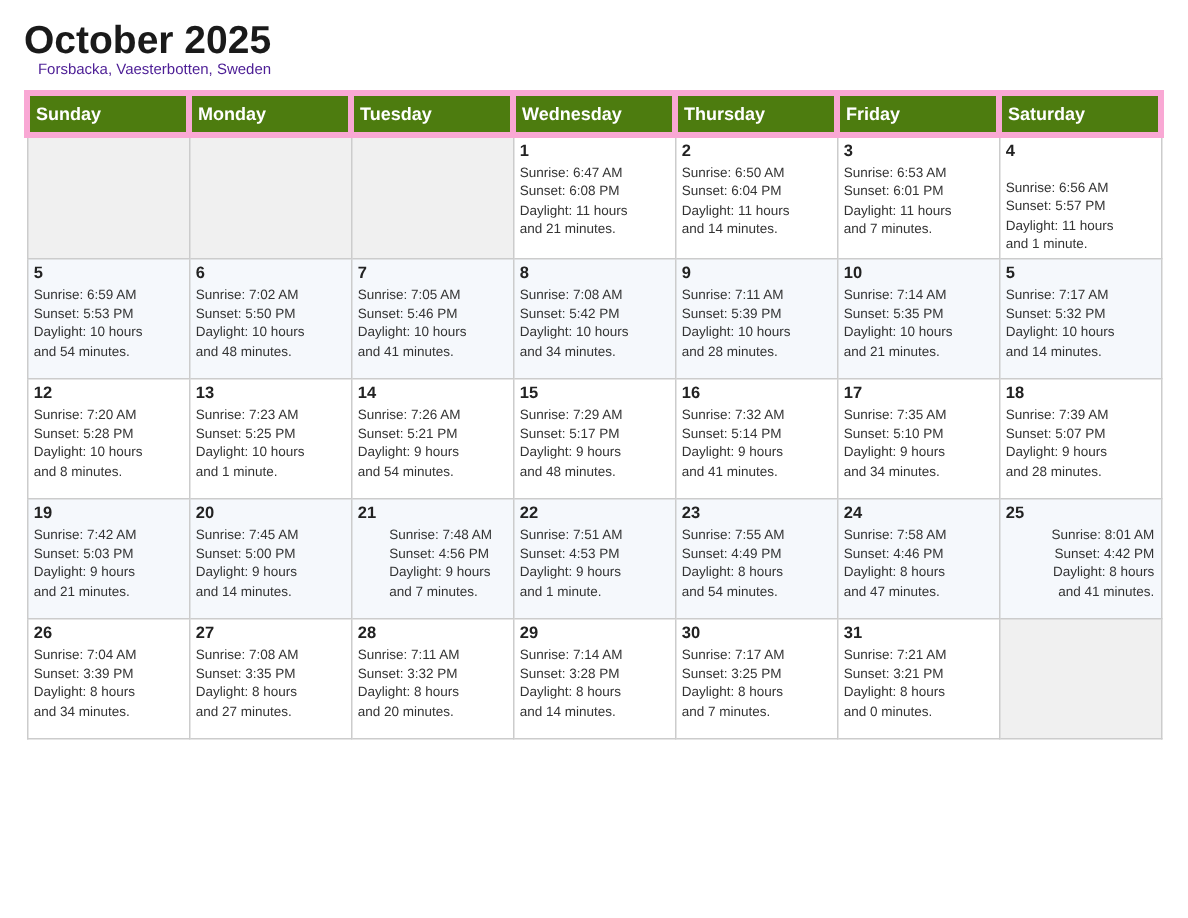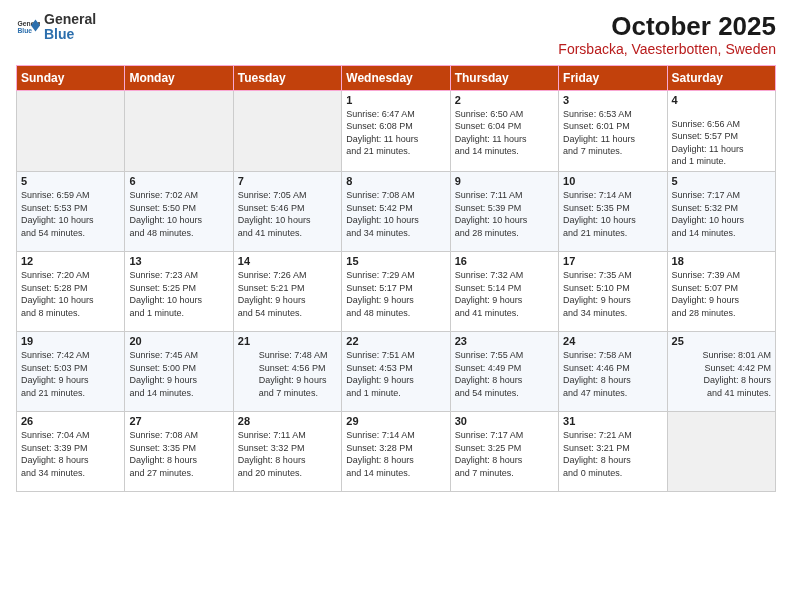--- a/index.html
+++ b/index.html
@@ -32,36 +32,36 @@
     .title-block {
       text-align: right;
     }
     .month-title {
       font-size: 26px;
       font-weight: bold;
       color: #1a1a1a;
       line-height: 1.1;
     }
     .location-title {
-      font-size: 14px;
-      color: #b91c1c;
+      font-size: 10px;
+      color: #4c1d95;
     }
     table {
       width: 100%;
       border-collapse: collapse;
       table-layout: fixed;
     }
     thead th {
-      background-color: #c2410c;
+      background-color: #4d7c0f;
       color: #fff;
       font-size: 12px;
       font-weight: bold;
       padding: 5px 4px;
       text-align: left;
-      border: 1px solid #f9a8d4;
+      border: 4px solid #f9a8d4;
     }
     tbody td {
       border: 1px solid #ccc;
       vertical-align: top;
       padding: 3px 4px;
       font-size: 9.5px;
       color: #222;
       height: 80px;
     }
     .day-num {
@@ -83,31 +83,20 @@
     }
     .empty-cell {
       background-color: #f0f0f0 !important;
     }
   </style>
 </head>
 <body>
 
 <div class="container">
   <div class="header-row">
-    <div class="logo">
-      <svg class="logo-icon" viewBox="0 0 32 32" xmlns="http://www.w3.org/2000/svg">
-        <text x="2" y="14" font-size="9" font-weight="bold" fill="#333">General</text>
-        <text x="2" y="24" font-size="9" font-weight="bold" fill="#2c6fad">Blue</text>
-        <polygon points="26,6 32,14 26,22 20,14" fill="#2c6fad"></polygon>
-      </svg>
-      <div>
-        <div style="font-size:14px;font-weight:bold;color:#333;line-height:1.1;">General</div>
-        <div style="font-size:14px;font-weight:bold;color:#2c6fad;line-height:1.1;">Blue</div>
-      </div>
-    </div>
     <div class="title-block">
       <div class="month-title">October 2025</div>
       <div class="location-title">Forsbacka, Vaesterbotten, Sweden</div>
     </div>
   </div>
 
   <table>
     <thead>
       <tr>
       <th>Sunday</th>

